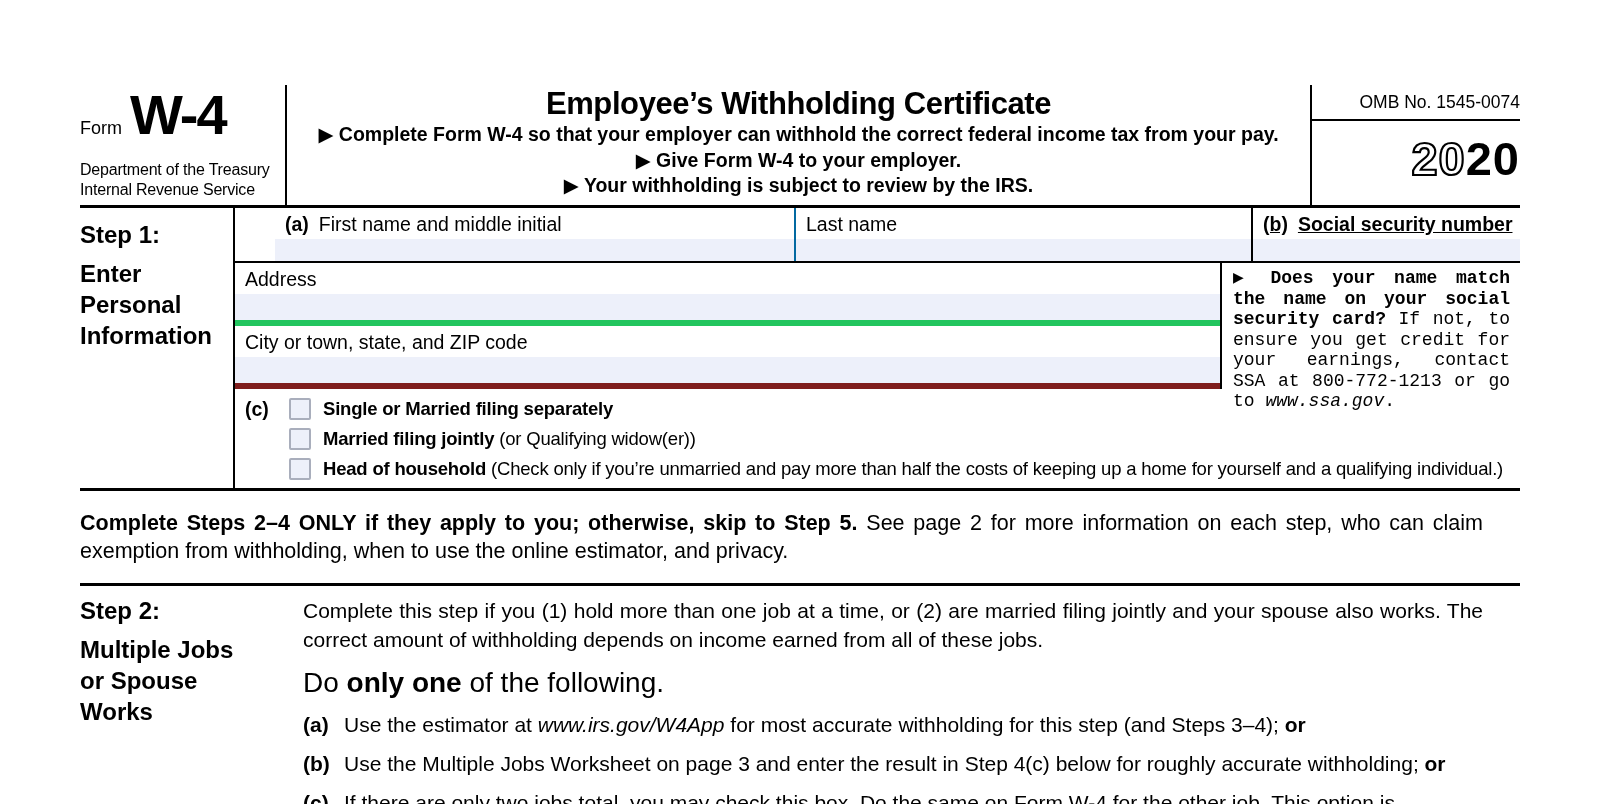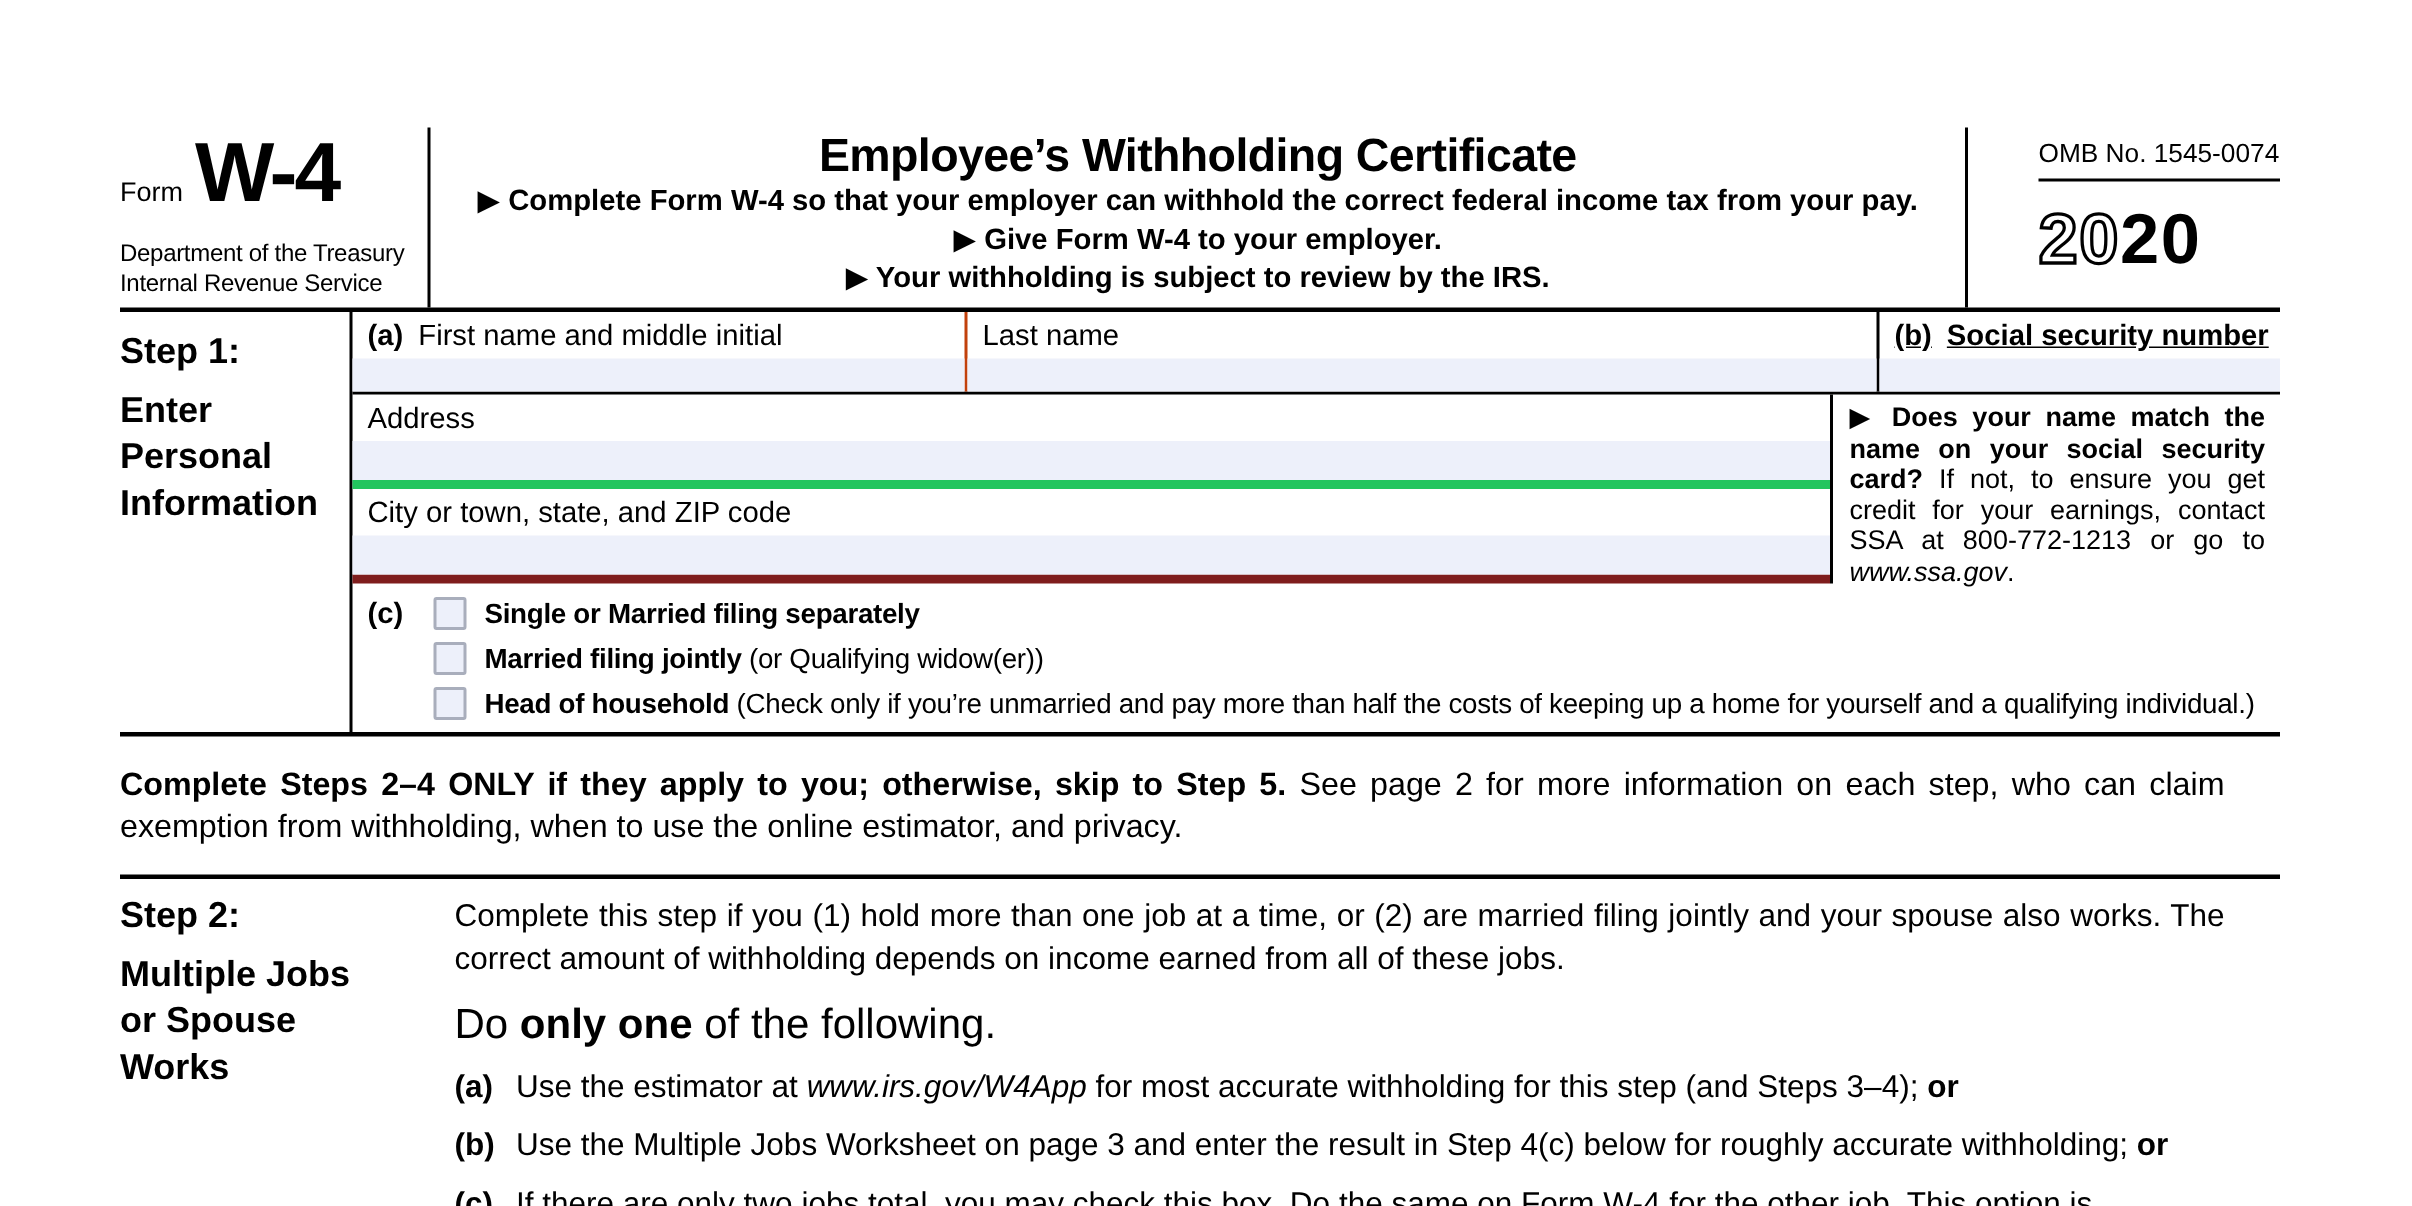--- a/index.html
+++ b/index.html
@@ -17,45 +17,45 @@
   .hdr { display: flex; border-bottom: 3px solid #000; height: 123px; }
   .hdr-left { width: 207px; border-right: 2px solid #000; display: flex; flex-direction: column; padding-top: 4px; }
   .fw { display: flex; align-items: baseline; }
   .fw-label { font-size: 18px; }
   .fw-num { font-size: 56px; font-weight: bold; letter-spacing: -2px; margin-left: 8px; line-height: 0.92; }
   .agency { margin-top: auto; padding-bottom: 5px; font-size: 16px; line-height: 20px; letter-spacing: -0.2px; }
   .hdr-center { flex: 1; border-right: 2px solid #000; text-align: center; padding-top: 1px; }
   .hdr-title { font-size: 31px; font-weight: bold; letter-spacing: -0.4px; }
   .hdr-bullet { font-size: 19.5px; font-weight: bold; line-height: 25.5px; }
   .hdr-bullet:first-of-type { margin-top: 3px; }
-  .hdr-right { width: 208px; text-align: left; padding-left: 47px; }
+  .hdr-right { width: 208px; text-align: right; }
   .omb { font-size: 17.5px; padding: 7px 0 6px; border-bottom: 2px solid #000; }
   .year { font-size: 47px; font-weight: bold; padding-top: 10px; letter-spacing: 1px; }
   .year-outline { -webkit-text-stroke: 2.2px #000; color: #fff; }
 
   
   .s1 { display: flex; border-bottom: 3px solid #000; height: 283px; }
   .s1-left { width: 155px; border-right: 2px solid #000; padding-top: 13px; }
   .step-label { font-size: 24px; font-weight: bold; }
   .step-title { font-size: 24px; font-weight: bold; line-height: 31px; margin-top: 9px; white-space: pre-line; }
   .s1-right { flex: 1; display: flex; flex-direction: column; }
   .name-row { display: flex; height: 70px; border-bottom: 2px solid #000; }
   .cell { display: flex; flex-direction: column; }
   .cell-label { padding: 5px 8px 3px 10px; font-size: 19.5px; white-space: nowrap; }
   .prefix { font-weight: bold; margin-right: 10px; }
   .fill { flex: 1; background: #edf0fa; }
-  .cell-first { width: 410px; border-right: 2px solid #c2410c; }
+  .cell-first { width: 561px; border-right: 2px solid #0369a1; padding-left: 40px; }
   .cell-last { flex: 1; border-right: 2px solid #000; }
   .cell-ssn { width: 267px; }
   .cell-ssn .cell-label { font-weight: bold; text-decoration: underline; }
   .mid { display: flex; height: 126px; }
   .mid-left { flex: 1; display: flex; flex-direction: column; }
   .addr-cell { height: 63px; border-bottom: 6px solid #22c55e; display: flex; flex-direction: column; }
   .city-cell { flex: 1; border-bottom: 6px solid #7f1d1d; display: flex; flex-direction: column; }
-  .note-box { width: 300px; border-left: 2px solid #000; padding: 5px 10px 0 11px; font-size: 18px; line-height: 20.5px; text-align: justify; }
+  .note-box { width: 300px; border-left: 2px solid #000; padding: 5px 10px 0 11px; font-size: 18px; line-height: 20.5px; text-align: justify; font-family: Liberation Mono, monospace; }
   .note-box .nb-bold { font-weight: bold; }
   .note-box .nb-link { font-style: italic; }
   .c-row { display: flex; padding: 9px 0 0 10px; }
   .c-prefix { font-size: 19.5px; font-weight: bold; width: 44px; }
   .c-opts { display: flex; flex-direction: column; }
   .c-opt { display: flex; align-items: center; margin-bottom: 8px; }
   .cb { width: 22px; height: 22px; border: 2px solid #a9aebc; background: #edf0fa; border-radius: 2px; margin-right: 12px; flex: none; }
   .c-txt { font-size: 18.5px; white-space: nowrap; letter-spacing: -0.2px; }
   .c-txt b { letter-spacing: -0.2px; }
 

